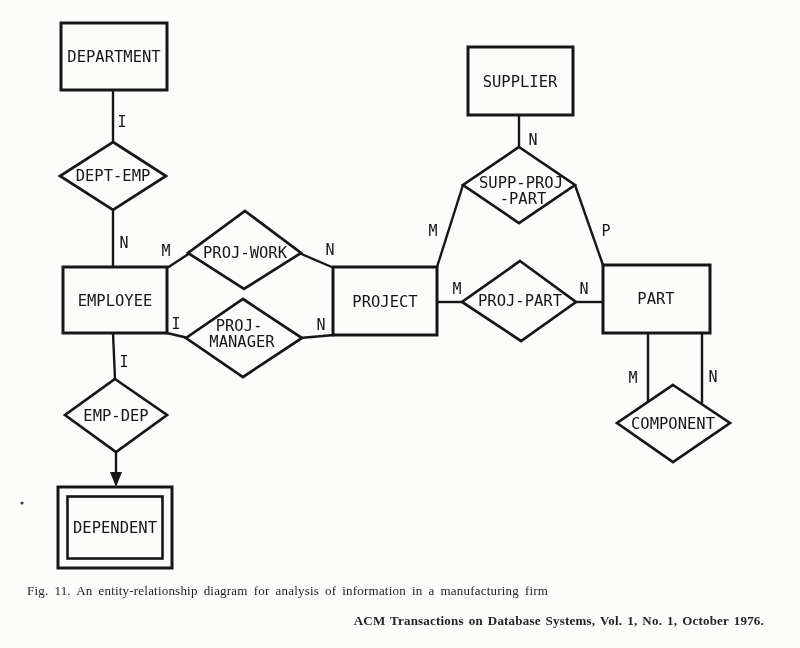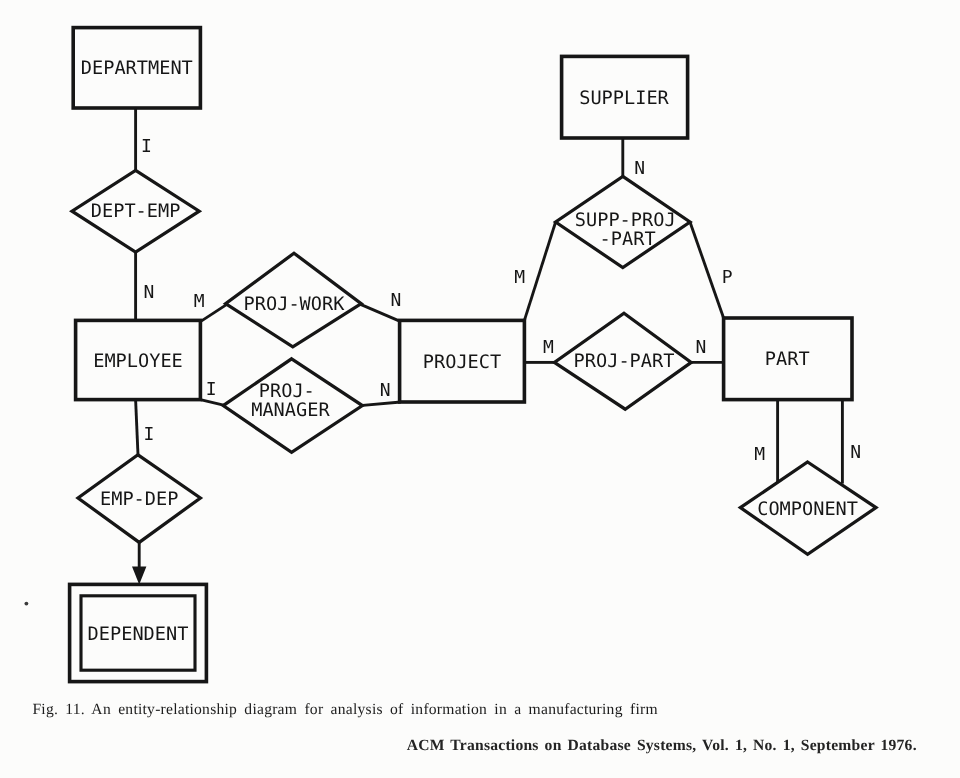--- a/index.html
+++ b/index.html
@@ -137,15 +137,15 @@
     <text class="card" x="606" y="236">P</text>
     <text class="card" x="457" y="294">M</text>
     <text class="card" x="584" y="294">N</text>
     <text class="card" x="633" y="383">M</text>
     <text class="card" x="713" y="382">N</text>
 
     <circle class="speck" cx="22" cy="503" r="1.6"></circle>
   </svg>
 
   <div class="caption-main">Fig. 11. An entity-relationship diagram for analysis of information in a manufacturing firm</div>
-  <div class="caption-journal">ACM Transactions on Database Systems, Vol. 1, No. 1, September 1976.</div>
+  <div class="caption-journal">ACM Transactions on Database Systems, Vol. 1, No. 1, October 1976.</div>
 
 </div>
 
 </body></html>

